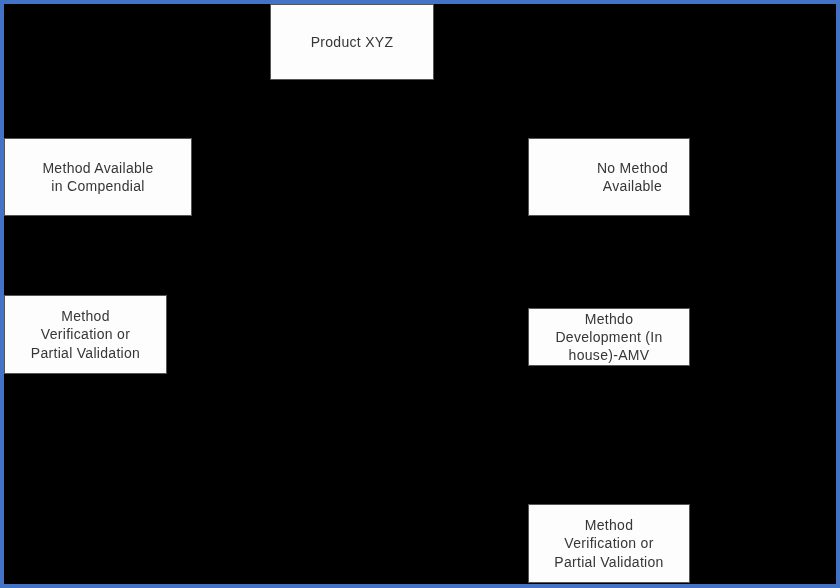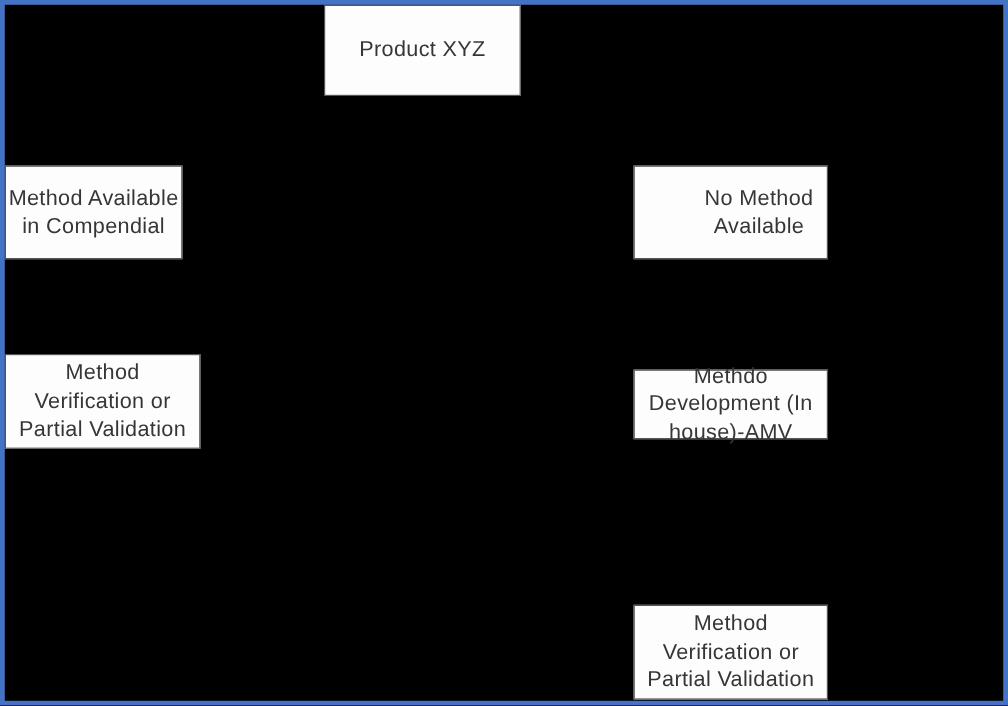--- a/index.html
+++ b/index.html
@@ -20,29 +20,29 @@
   .node {
     position: absolute;
     box-sizing: border-box;
     background: #fdfdfd;
     border: 1.5px solid #565656;
     display: flex;
     align-items: center;
     justify-content: center;
     text-align: center;
     color: #363636;
-    font-size: 18px;
+    font-size: 14px;
     line-height: 1.3;
     letter-spacing: 0.3px;
     white-space: pre-line;
     font-weight: 400;
   }
   
   #node-product        { left: 266px; top:   0px; width: 164px; height: 76px; }
-  #node-available      { left:   0px; top: 134px; width: 148px; height: 78px; }
+  #node-available      { left:   0px; top: 134px; width: 188px; height: 78px; }
   #node-nomethod       { left: 524px; top: 134px; width: 162px; height: 78px; padding-left: 47px; }
   #node-verify-left    { left:   0px; top: 291px; width: 163px; height: 79px; }
   #node-development    { left: 524px; top: 304px; width: 162px; height: 58px; }
   #node-verify-right   { left: 524px; top: 500px; width: 162px; height: 79px; }
 </style>
 </head>
 <body>
 
 <div class="canvas">
 

